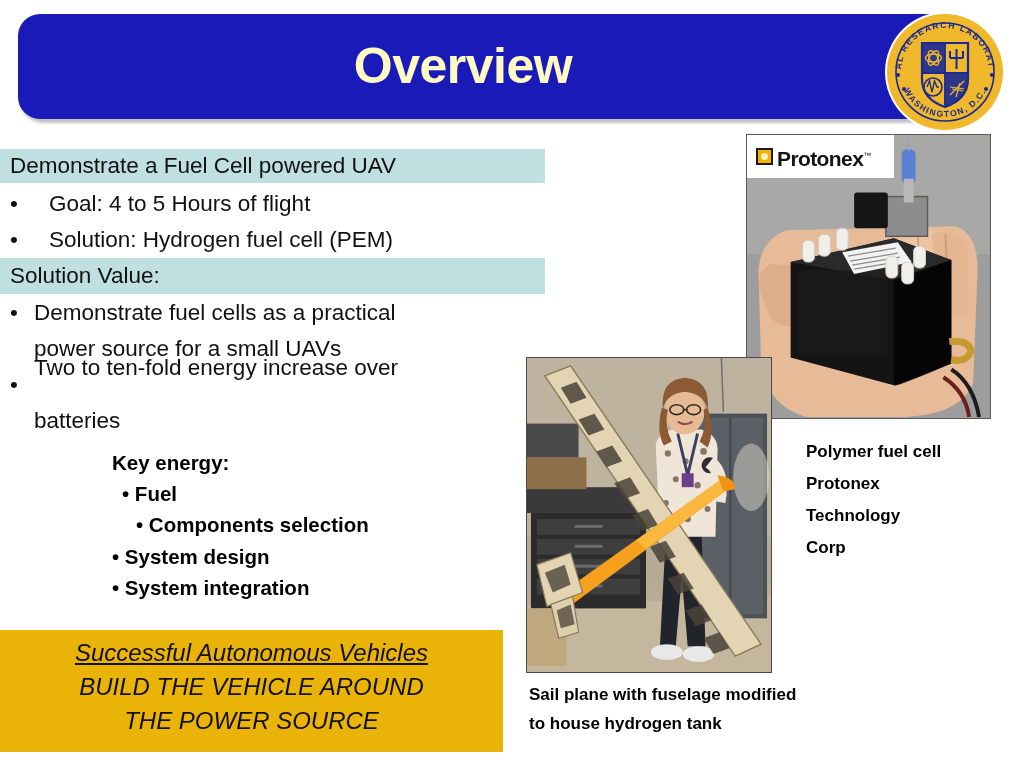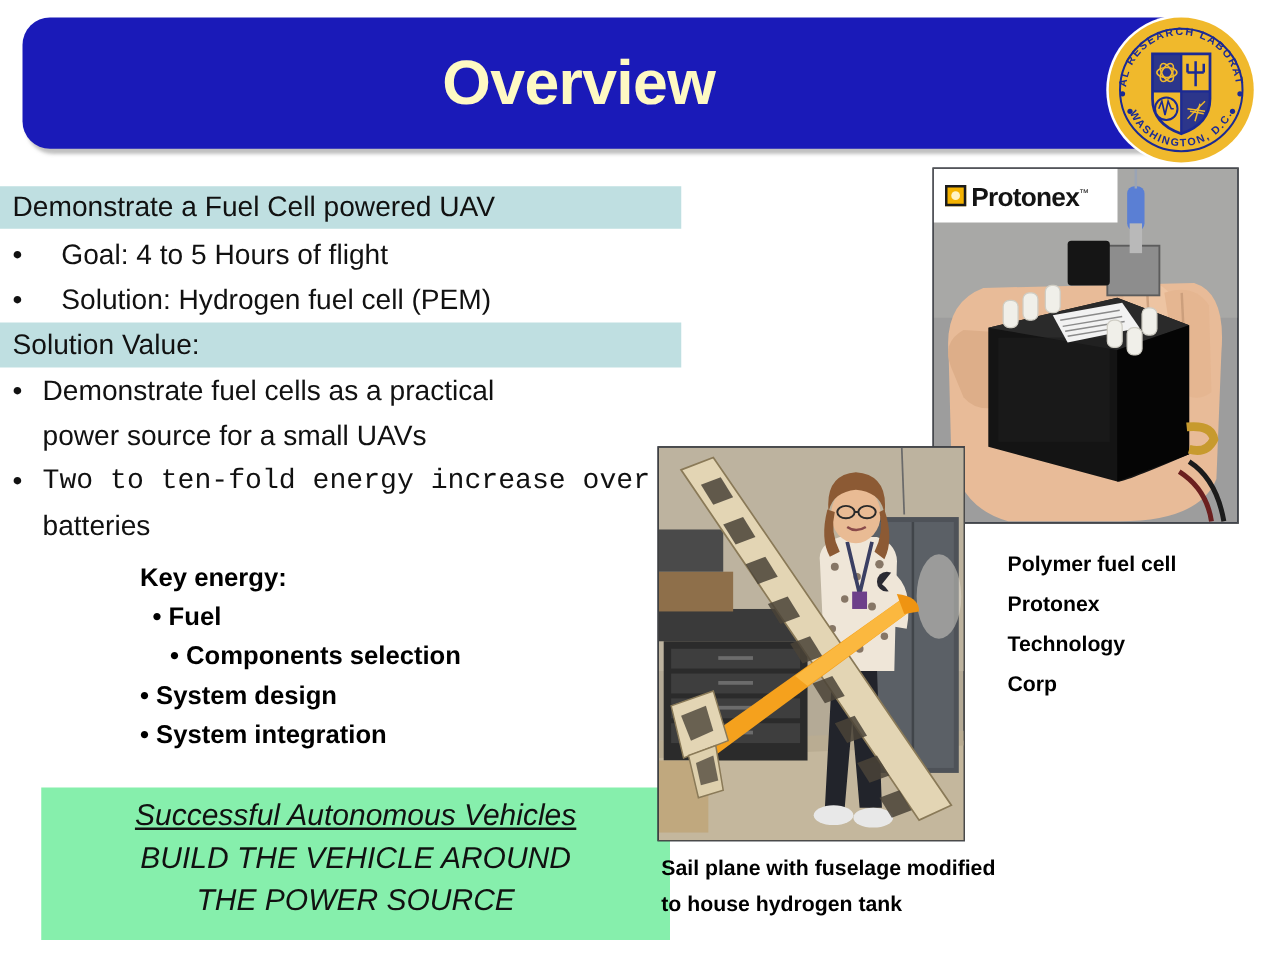--- a/index.html
+++ b/index.html
@@ -83,40 +83,39 @@
     white-space: nowrap;
   }
 
   
   #emphasis-band {
     position: absolute;
     left: 0px;
     top: 630px;
     width: 503px;
     height: 122px;
-    background: #86efac;
-    margin-left: 33px;
+    background: #eab308;
   }
   .emph-line {
     position: absolute;
     width: 503px;
     text-align: center;
     font-size: 24px;
     line-height: 25px;
     font-style: italic;
     color: #111111;
     white-space: nowrap;
   }
   .emph-line.underlined { text-decoration: underline; }
 
   
   .photo {
     position: absolute;
     overflow: hidden;
-    background: #0f172a;
+    background: #86efac;
   }
   #fuelcell-photo {
     left: 746px;
     top: 134px;
     width: 245px;
     height: 285px;
     border: 1px solid #5a5a5a;
   }
   #sailplane-photo {
     left: 526px;
@@ -251,21 +250,21 @@
 <div class="bullet-dot" style="left:10px; top:228px;">•</div>
 <div class="body-line" style="left:49px; top:228px;">Solution: Hydrogen fuel cell (PEM)</div>
 
 <div class="body-line" style="left:10px; top:264px;">Solution Value:</div>
 
 <div class="bullet-dot" style="left:10px; top:301px;">•</div>
 <div class="body-line" style="left:34px; top:301px;">Demonstrate fuel cells as a practical</div>
 <div class="body-line" style="left:34px; top:337px;">power source for a small UAVs</div>
 
 <div class="bullet-dot" style="left:10px; top:373px;">•</div>
-<div class="body-line" style="left:34px; top:373px;font-family:Liberation Mono, monospace;">Two to ten-fold energy increase over</div>
+<div class="body-line" style="left:34px; top:356px;">Two to ten-fold energy increase over</div>
 <div class="body-line" style="left:34px; top:409px;">batteries</div>
 
 <div class="key-line" style="left:112px; top:452px;">Key energy:</div>
 <div class="key-line" style="left:112px; top:483px;margin-left:10px;">• Fuel</div>
 <div class="key-line" style="left:108px; top:514px;margin-left:28px;">• Components selection</div>
 <div class="key-line" style="left:112px; top:546px;">• System design</div>
 <div class="key-line" style="left:112px; top:577px;">• System integration</div>
 
 <div id="emphasis-band">
   <div class="emph-line underlined" style="left:0px; top:10px;">Successful Autonomous Vehicles</div>

